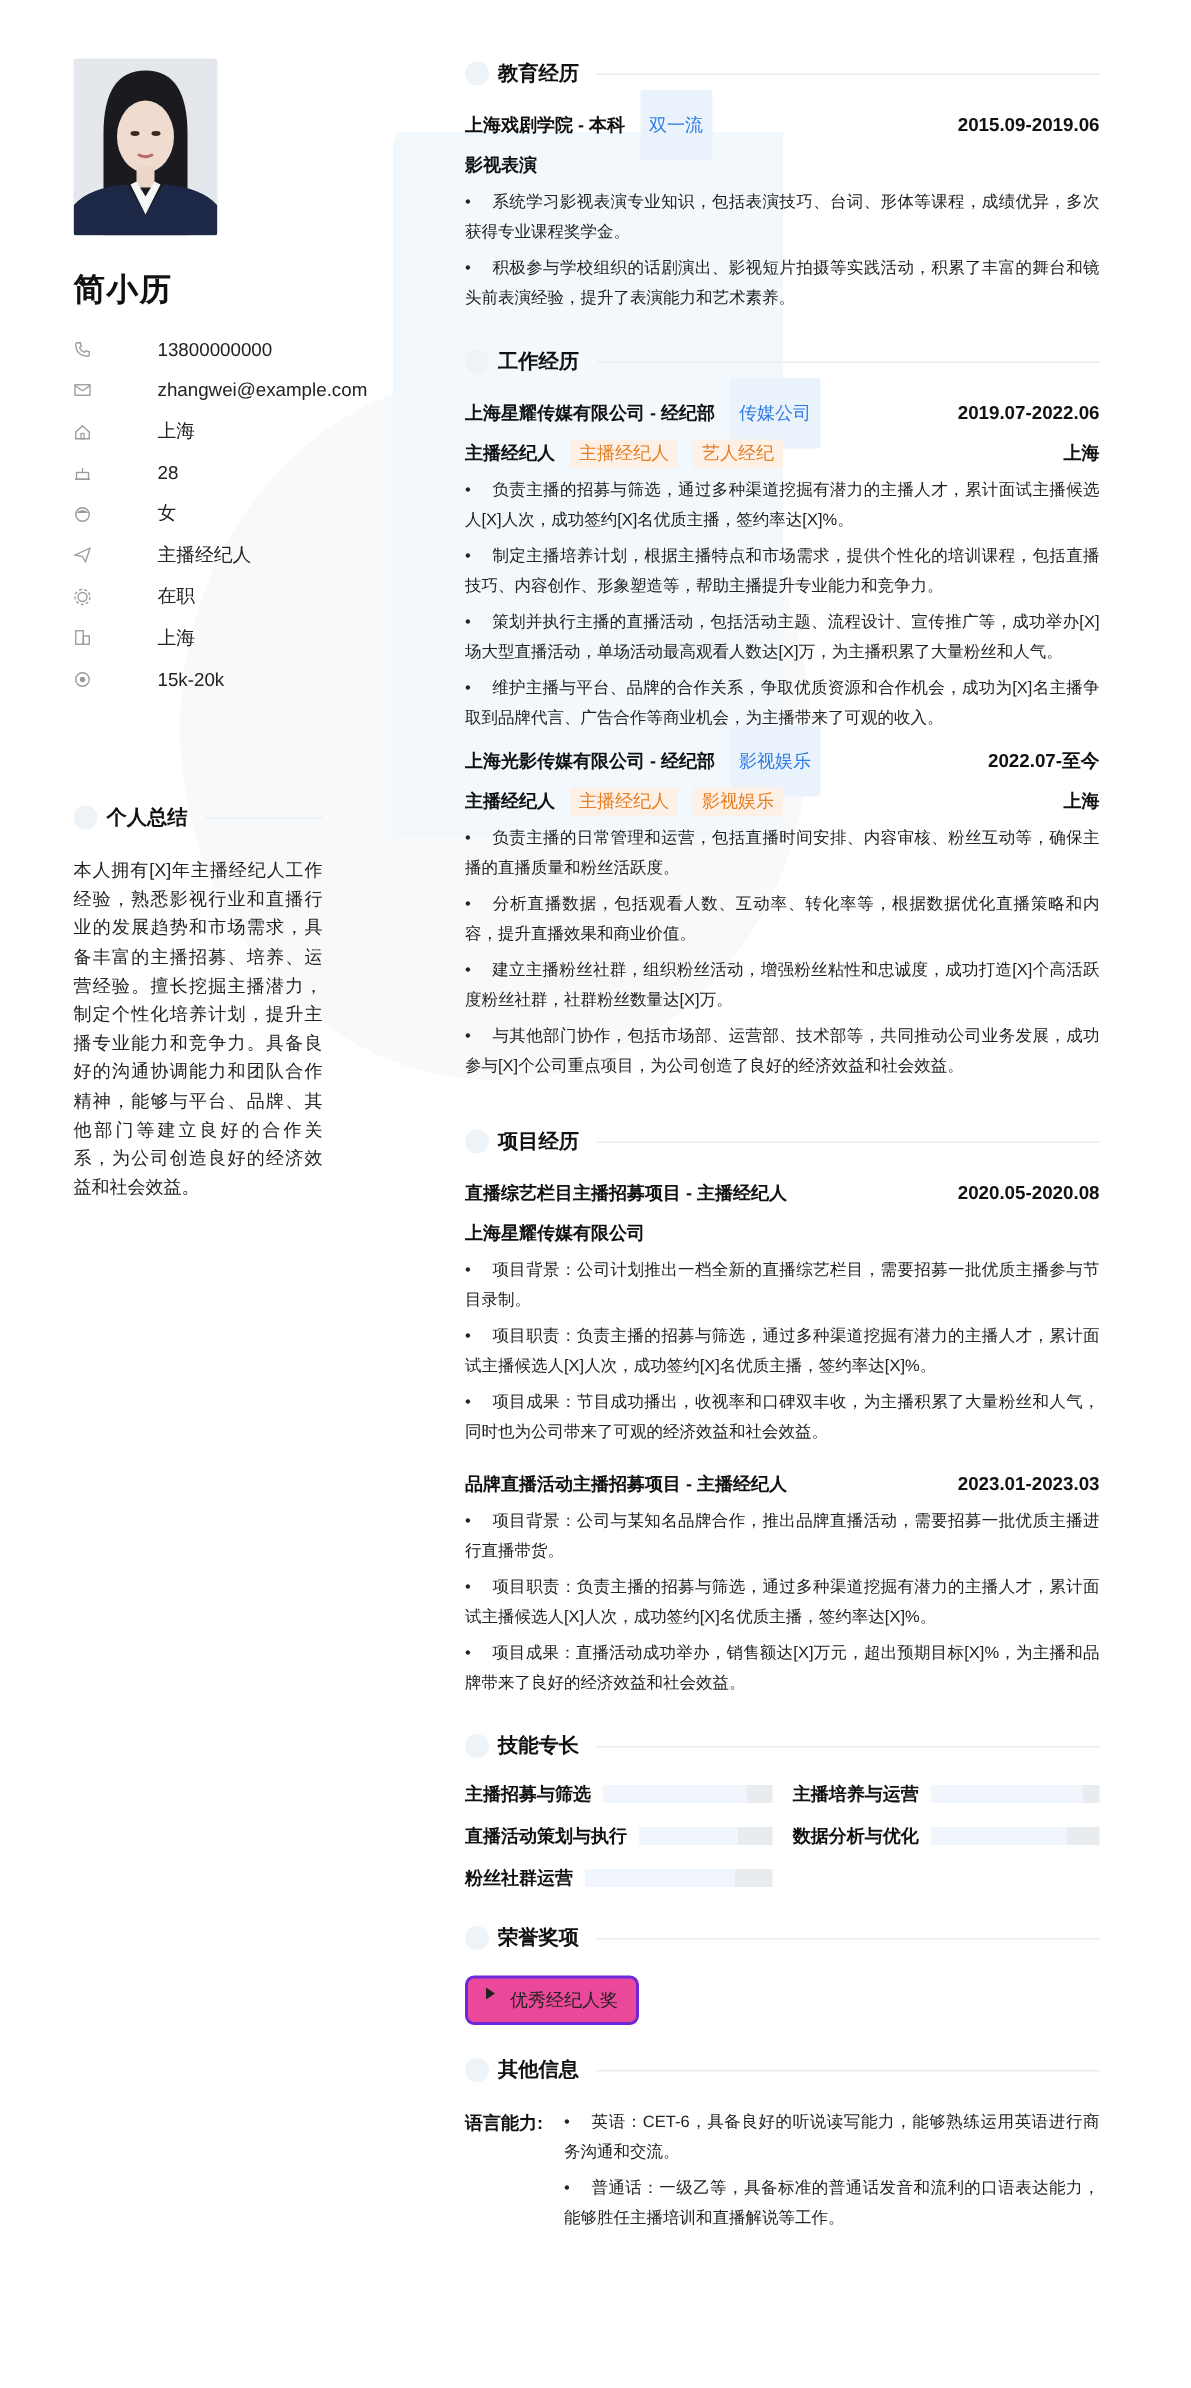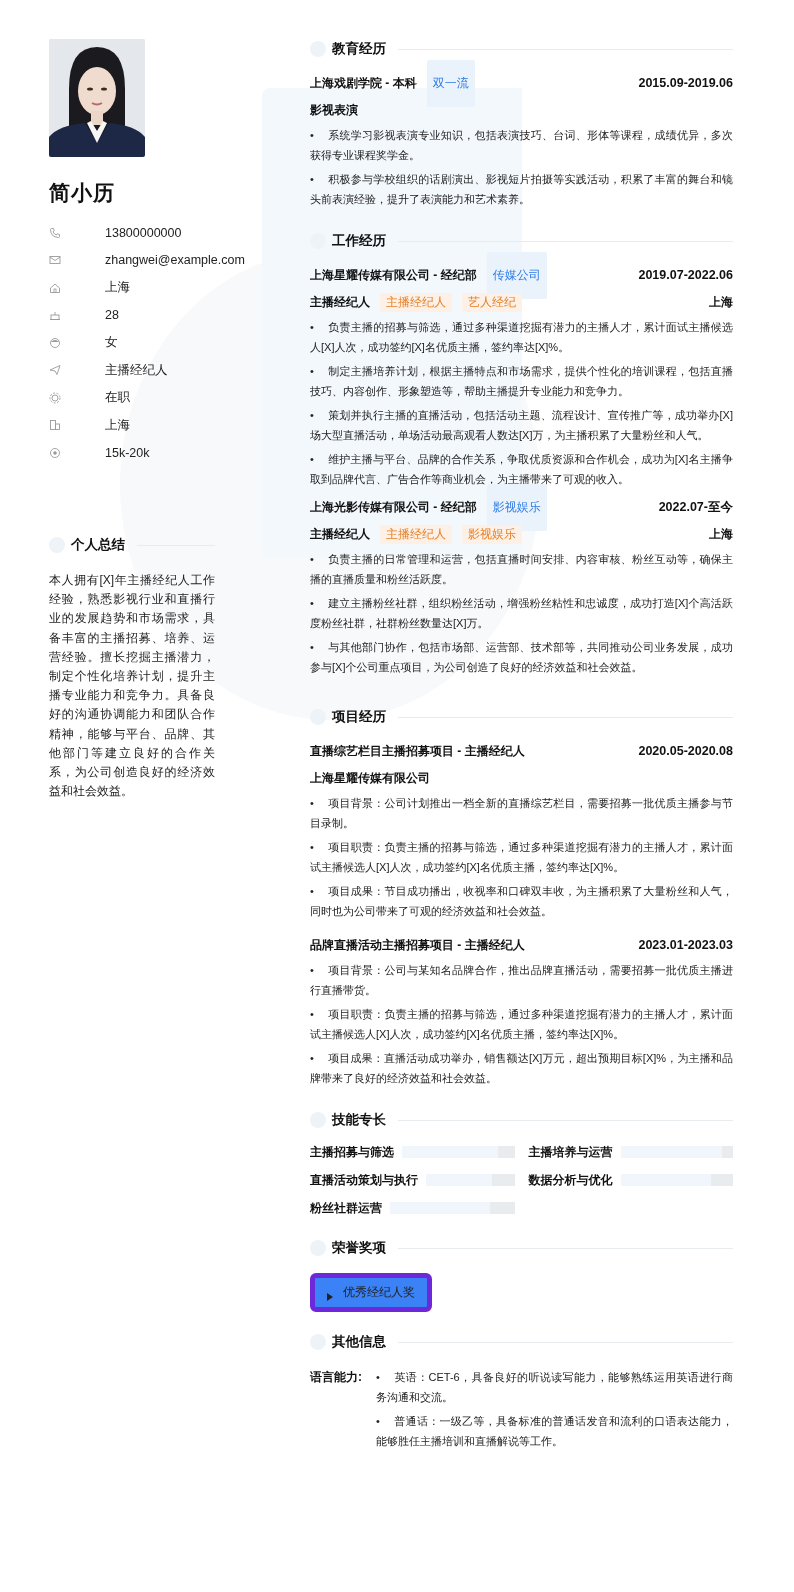--- a/index.html
+++ b/index.html
@@ -42,21 +42,21 @@
   ul.bullets { list-style: none; margin-top: 6px; }
   ul.bullets li { font-size: 11px; line-height: 19.5px; color: #222; margin-bottom: 5px; text-align: justify; }
   ul.bullets li::before { content: "•"; display: inline-block; width: 18px; color: #222; }
 
   .skills { display: grid; grid-template-columns: 1fr 1fr; column-gap: 14px; row-gap: 12px; margin-top: 14px; }
   .skill { display: flex; align-items: center; height: 16px; }
   .skill-name { font-size: 12px; font-weight: 700; color: #111; white-space: nowrap; margin-right: 8px; }
   .skill-bar { flex: 1; height: 12px; background: #e9ecef; position: relative; }
   .skill-fill { position: absolute; left: 0; top: 0; bottom: 0; background: #f0f6fc; }
 
-  .award-btn { display: inline-flex; align-items: flex-end; border: 5px solid #6d28d9; border-radius: 6px; padding: 6px 12px; margin-top: 15px; font-size: 12px; color: #222; background: #3b82f6; }
+  .award-btn { display: inline-flex; align-items: flex-start; border: 2px solid #6d28d9; border-radius: 6px; padding: 6px 12px; margin-top: 15px; font-size: 12px; color: #222; background: #ec4899; }
   .award-btn .tri { width: 0; height: 0; border-left: 6px solid #222; border-top: 4px solid transparent; border-bottom: 4px solid transparent; margin-right: 10px; }
 
   .other { display: flex; margin-top: 16px; gap: 12px; }
   .other-label { font-size: 12px; font-weight: 700; color: #111; width: 54px; flex: none; line-height: 19.5px; }
   .other ul.bullets { margin-top: 0; flex: 1; }
 </style>
 </head>
 <body>
 
 <div class="bg-gray"></div>
@@ -233,20 +233,21 @@
   <div class="sub-head">
     <div class="l">
       <span class="sub-title">主播经纪人</span>
       <span class="tag-orange">主播经纪人</span>
       <span class="tag-orange">影视娱乐</span>
     </div>
     <span class="sub-right">上海</span>
   </div>
   <ul class="bullets">
     <li>负责主播的日常管理和运营，包括直播时间安排、内容审核、粉丝互动等，确保主播的直播质量和粉丝活跃度。</li>
+    <li>分析直播数据，包括观看人数、互动率、转化率等，根据数据优化直播策略和内容，提升直播效果和商业价值。</li>
     <li>建立主播粉丝社群，组织粉丝活动，增强粉丝粘性和忠诚度，成功打造[X]个高活跃度粉丝社群，社群粉丝数量达[X]万。</li>
     <li>与其他部门协作，包括市场部、运营部、技术部等，共同推动公司业务发展，成功参与[X]个公司重点项目，为公司创造了良好的经济效益和社会效益。</li>
   </ul>
 
   
   <div class="sec-head" style="margin-top:30px">
     <span class="sec-dot"></span>
     <span class="sec-title">项目经历</span>
     <span class="sec-line"></span>
   </div>

